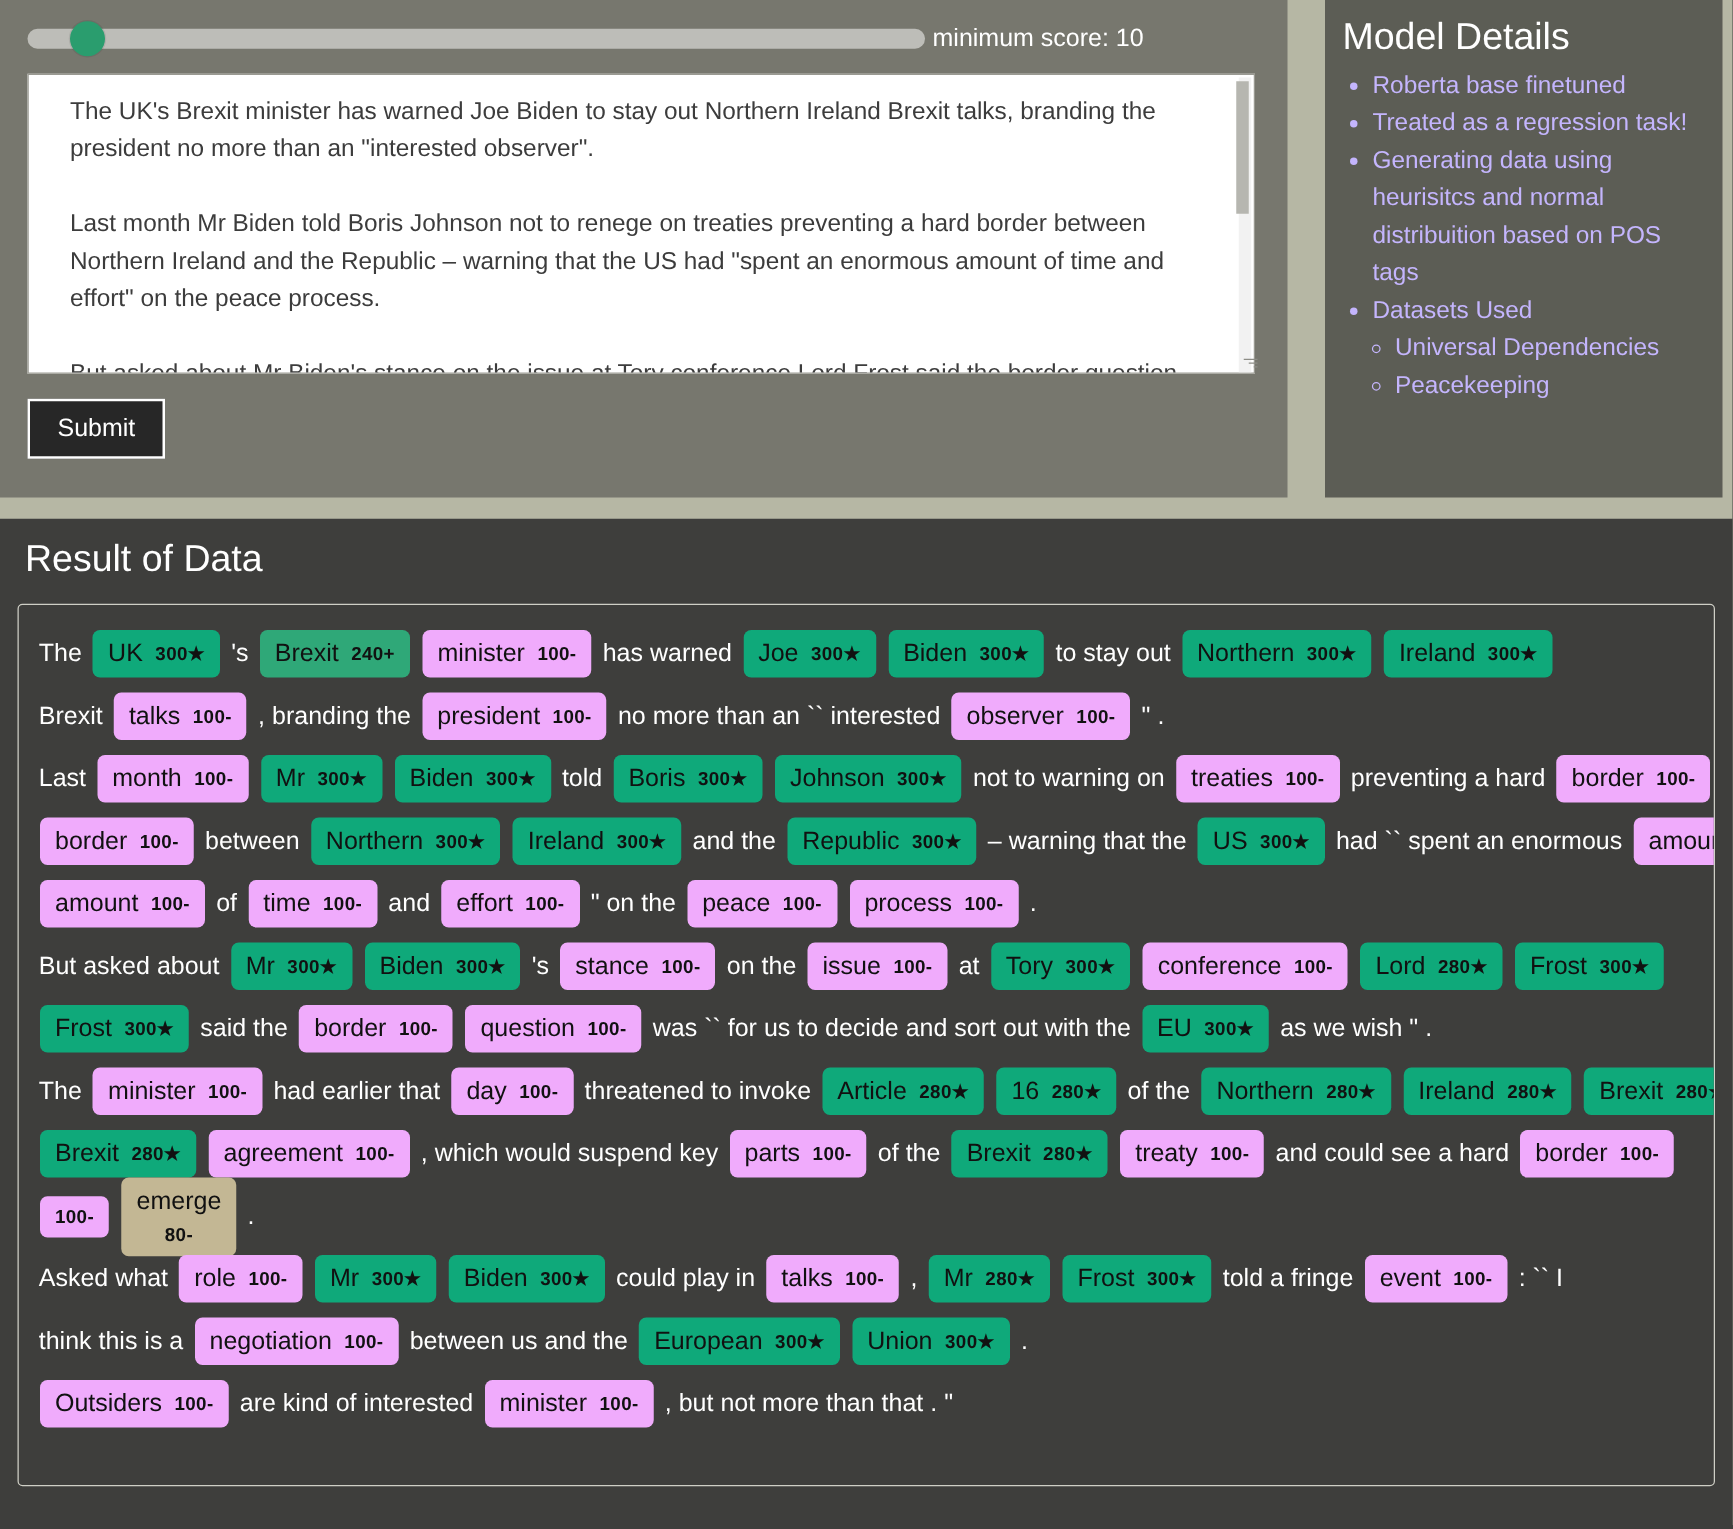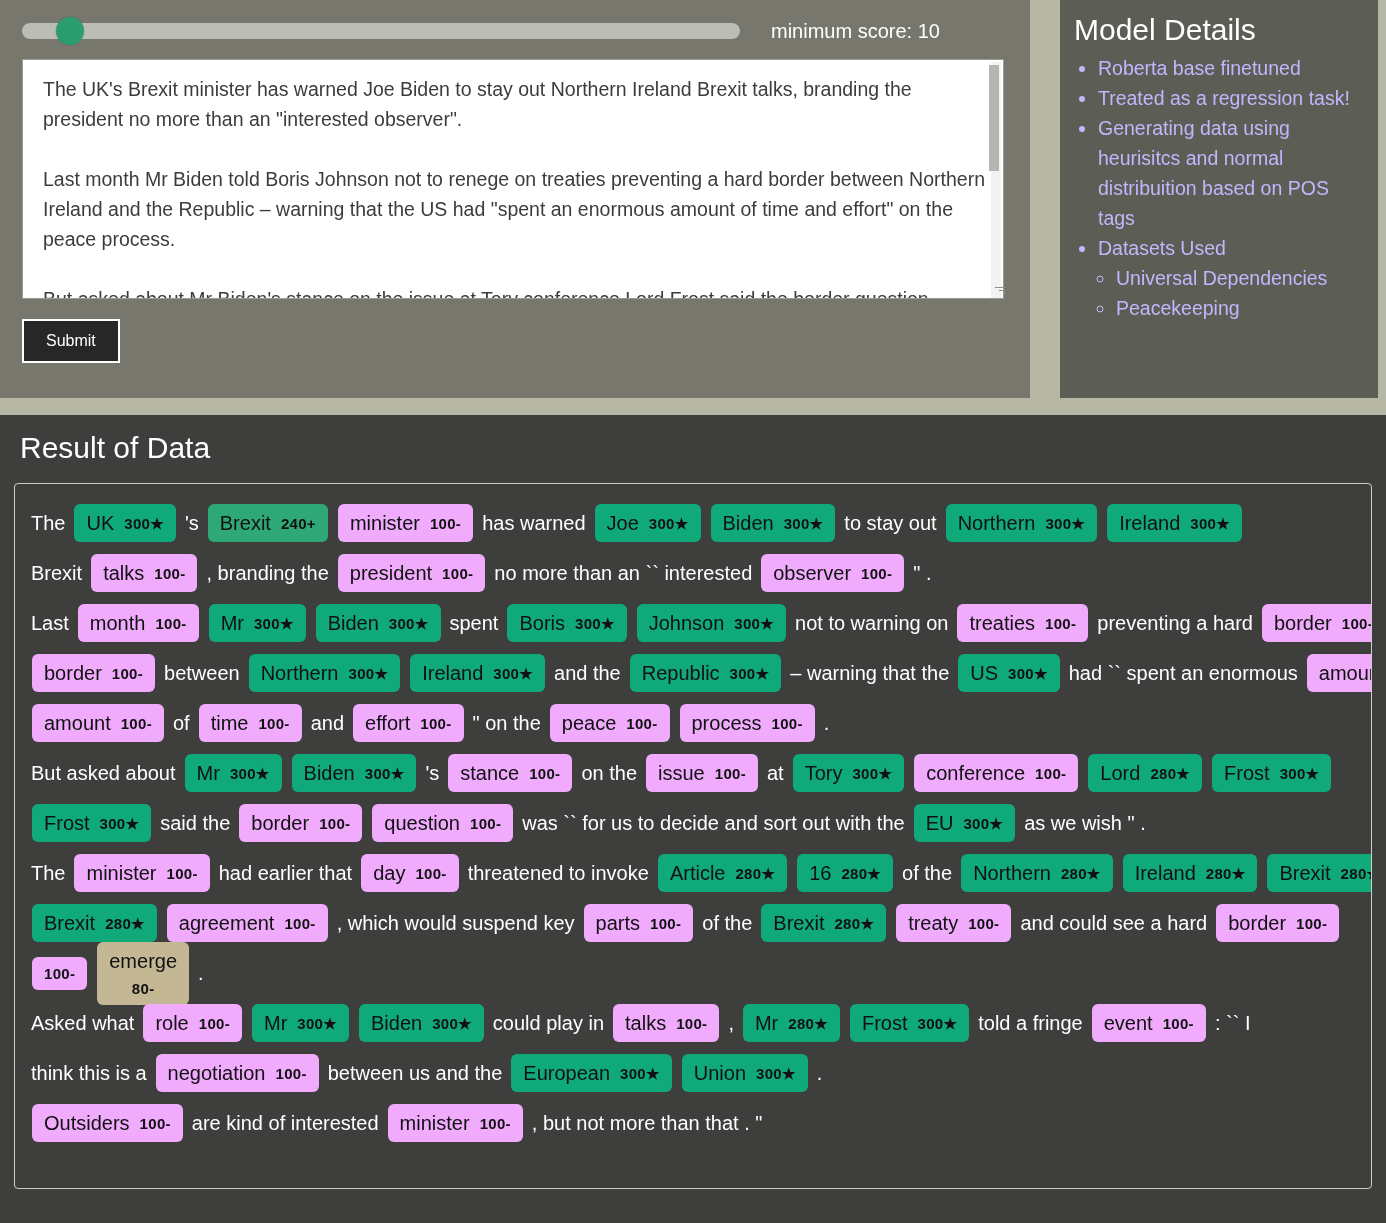--- a/index.html
+++ b/index.html
@@ -31,21 +31,21 @@
     box-sizing: border-box;
     padding: 10px 22px 0 22px;
     position: relative;
     flex: none;
   }
 
   .slider-row {
     display: flex;
     align-items: center;
     height: 42px;
-    gap: 31px;
+    gap: 6px;
   }
   .slider-track {
     position: relative;
     width: 718px;
     height: 16px;
     background: #bdbdb8;
     border-radius: 8px;
     flex: none;
   }
   .slider-thumb {
@@ -67,21 +67,21 @@
   .textarea-wrap {
     position: relative;
     margin-top: 7px;
   }
   .textarea-box {
     width: 982px;
     height: 240px;
     background: #ffffff;
     border: 1px solid #9a9a92;
     box-sizing: border-box;
-    padding: 14px 18px 0 20px;
+    padding: 14px 18px 0 33px;
     overflow: hidden;
     position: relative;
   }
   .textarea-box p {
     margin: 0 0 30px 0;
     font-size: 19.5px;
     line-height: 30px;
     color: #3c3c3c;
   }
   .ta-scrollbar {
@@ -116,21 +116,21 @@
   .ta-resize i:nth-child(1) { width: 11px; }
   .ta-resize i:nth-child(2) { width: 7px; }
   .ta-resize i:nth-child(3) { width: 3px; }
 
   .submit-btn {
     margin-top: 20px;
     display: inline-block;
     background: #272727;
     color: #ffffff;
     border: 2px solid #ffffff;
-    font-size: 16px;
+    font-size: 20px;
     font-family: "Liberation Sans", sans-serif;
     padding: 12px 22px;
     cursor: pointer;
     line-height: 1;
   }
 
   
   .model-panel {
     width: 318px;
     height: 398px;
@@ -330,21 +330,21 @@
           <span class="score">100-</span>
         </span>
         <span class="chip hi">
           <span class="word">Mr</span>
           <span class="score">300★</span>
         </span>
         <span class="chip hi">
           <span class="word">Biden</span>
           <span class="score">300★</span>
         </span>
-        <span class="plain">spent</span>
+        <span class="plain">told</span>
         <span class="chip hi">
           <span class="word">Boris</span>
           <span class="score">300★</span>
         </span>
         <span class="chip hi">
           <span class="word">Johnson</span>
           <span class="score">300★</span>
         </span>
         <span class="plain">not to warning on</span>
         <span class="chip low">

